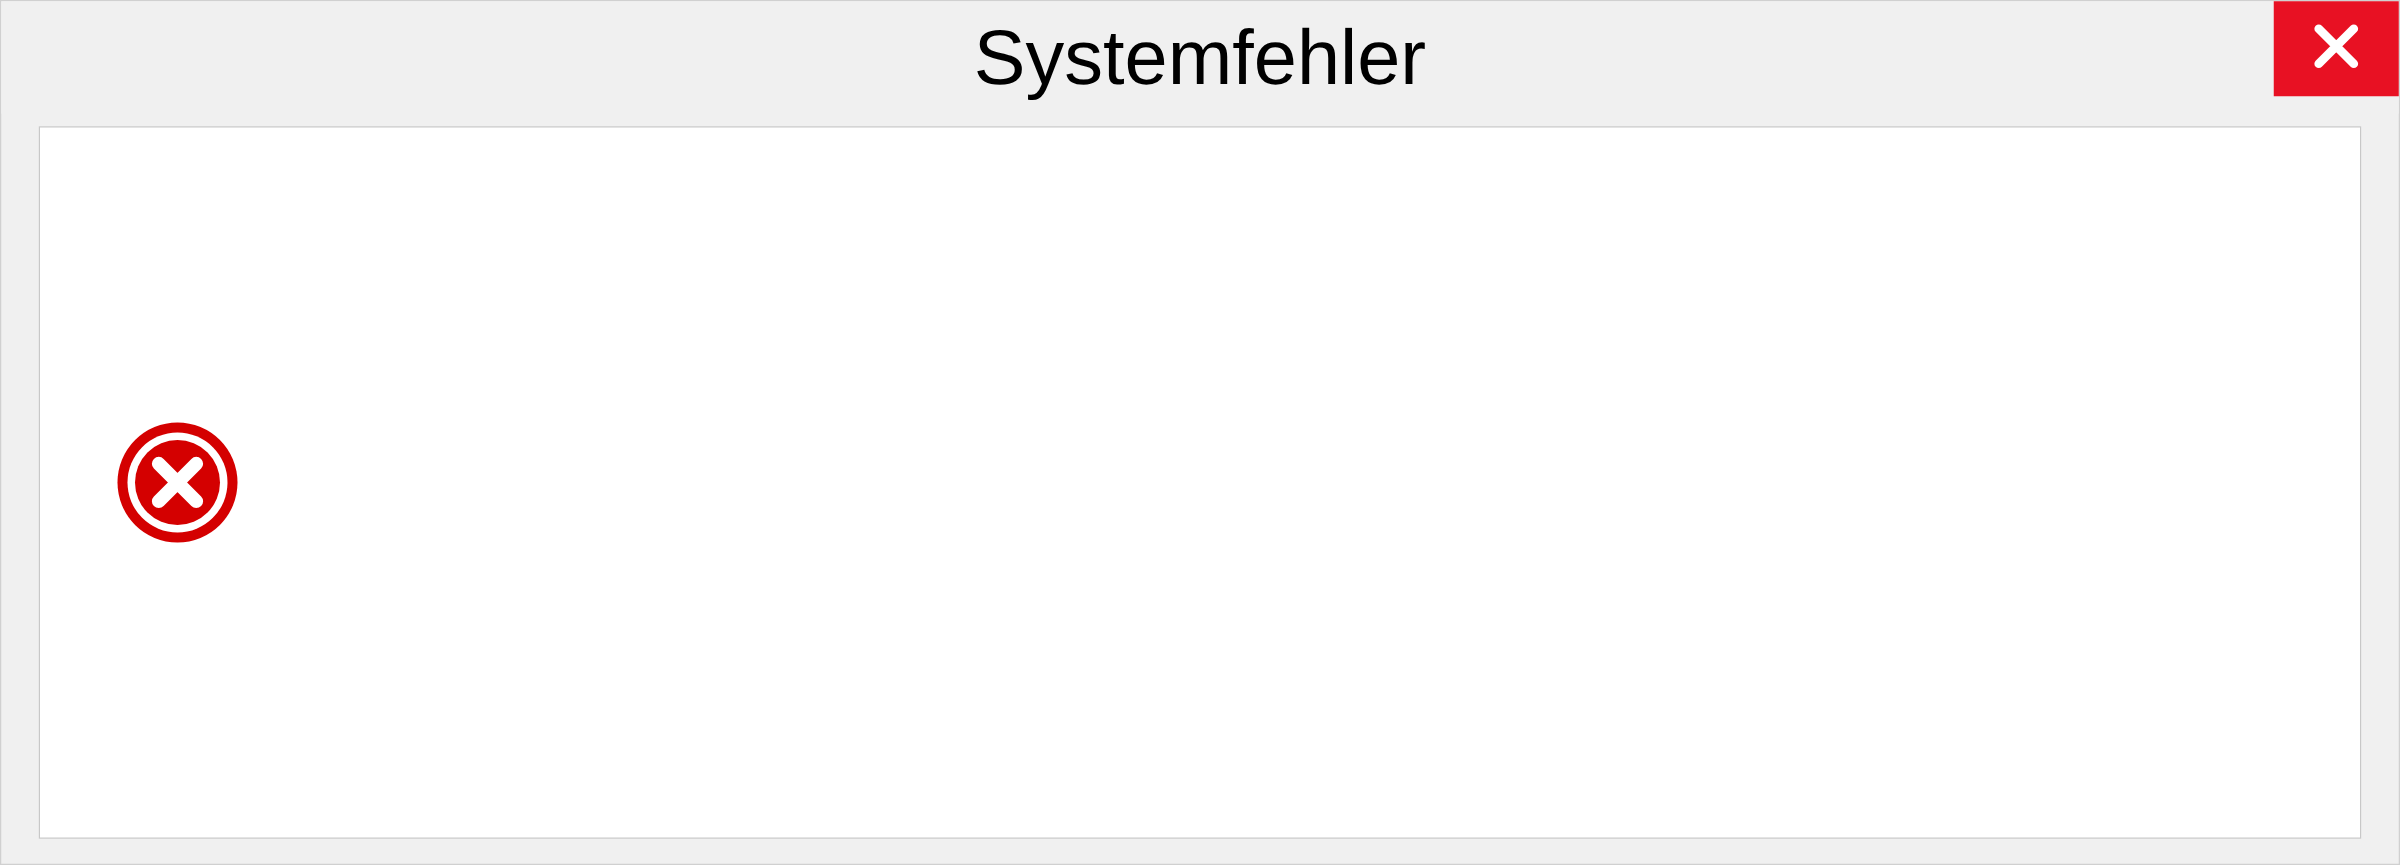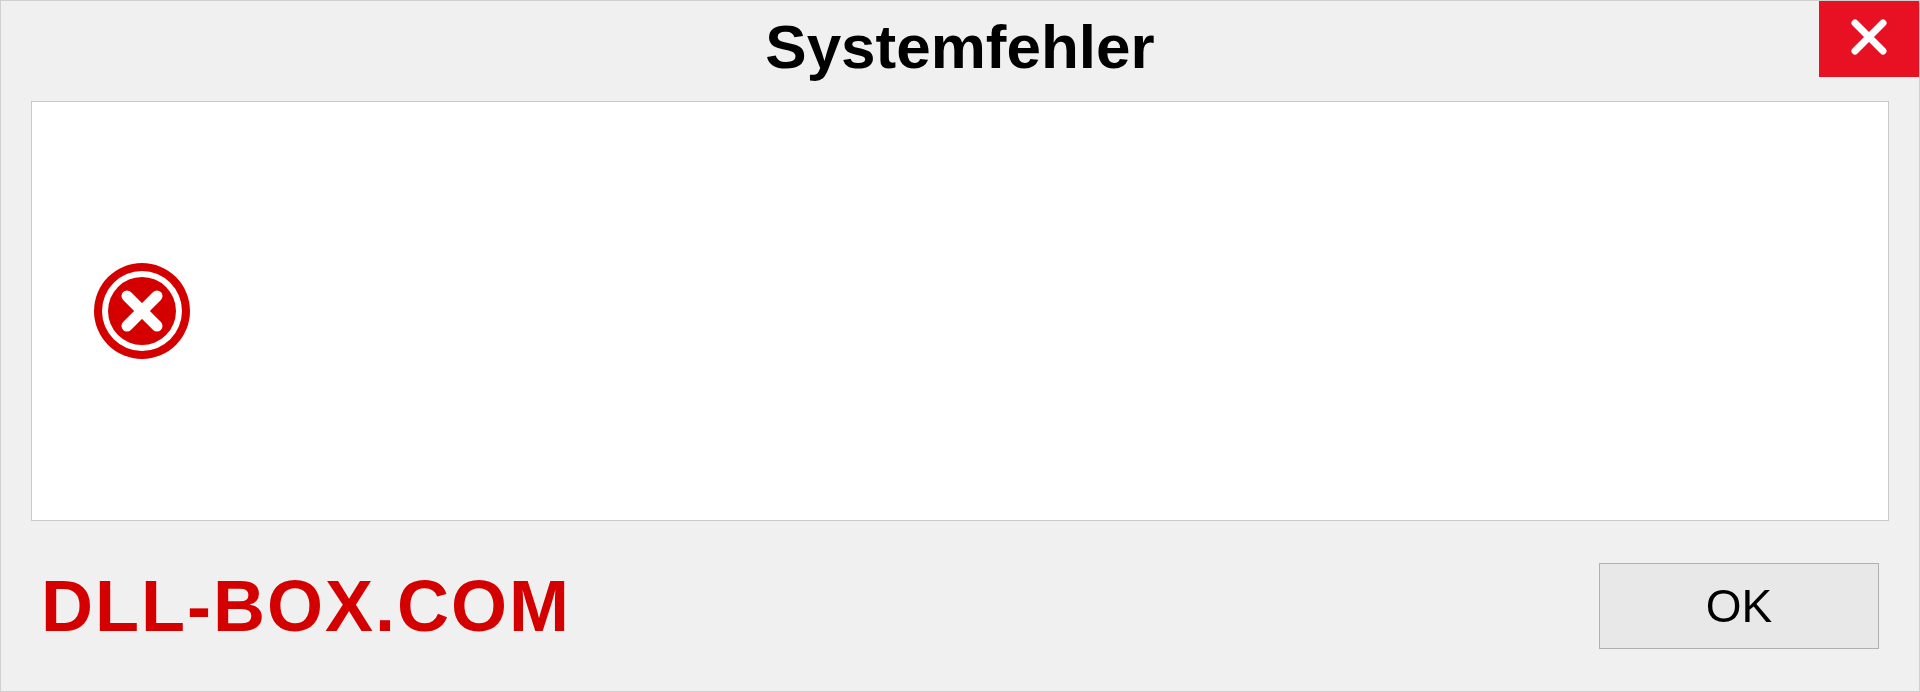--- a/index.html
+++ b/index.html
@@ -26,21 +26,21 @@
     .titlebar {
       height: 90px;
       display: flex;
       align-items: center;
       justify-content: center;
       position: relative;
       background: #f0f0f0;
     }
     .title {
       font-size: 62px;
-      font-weight: 700;
+      font-weight: 400;
       color: #000;
     }
     .close-button {
       position: absolute;
       top: 0;
       right: 0;
       width: 100px;
       height: 76px;
       background: #e81123;
       display: flex;
@@ -120,19 +120,13 @@
     <div class="error-icon">
       <svg viewBox="0 0 100 100">
         <circle cx="50" cy="50" r="48" fill="#d40000"></circle>
         <circle cx="50" cy="50" r="40" fill="#ffffff"></circle>
         <circle cx="50" cy="50" r="34" fill="#d40000"></circle>
         <path d="M35 35 L65 65 M65 35 L35 65" stroke="#ffffff" stroke-width="11" stroke-linecap="round" fill="none"></path>
       </svg>
     </div>
   </div>
 
-  <div class="footer">
-    <div class="watermark">DLL-BOX.COM</div>
-    <button class="ok-button">
-      <span>OK</span>
-    </button>
-  </div>
 </div>
 
 </body></html>

